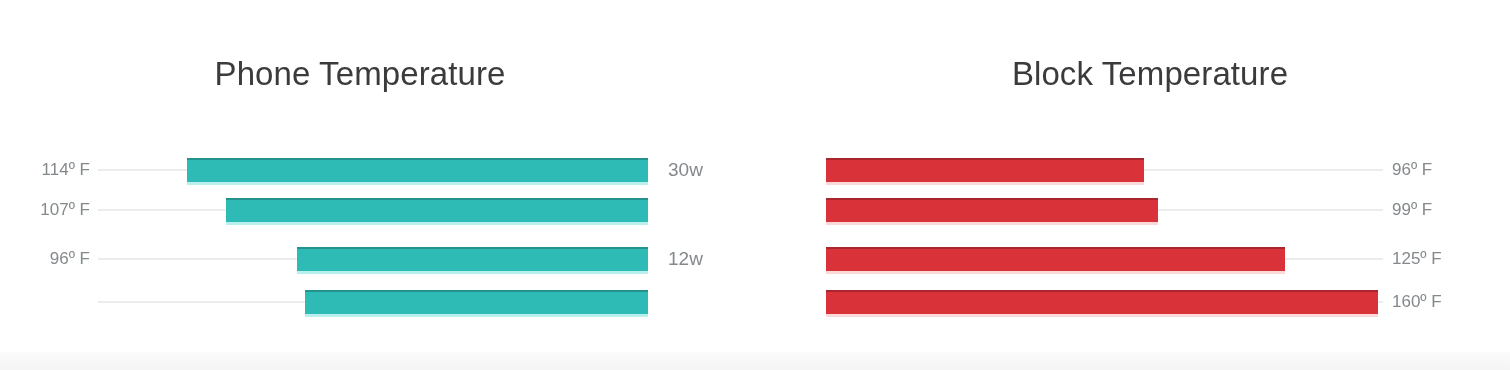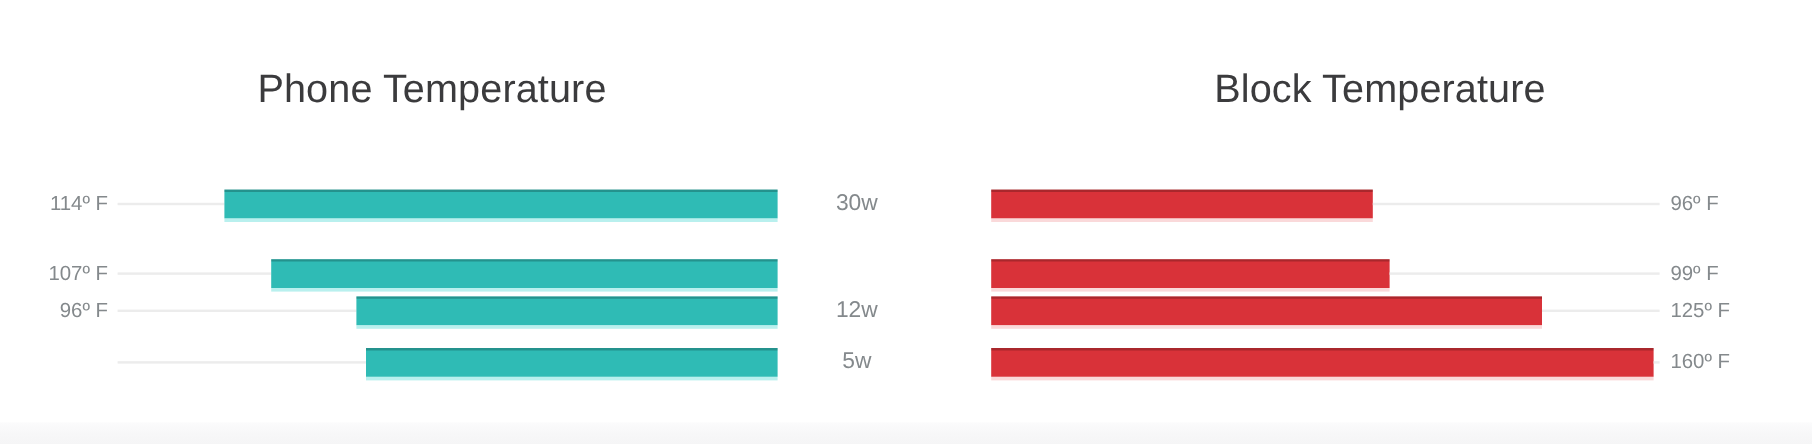--- a/index.html
+++ b/index.html
@@ -71,21 +71,20 @@
 
   
   .cat-label {
     position: absolute;
     left: 668px;
     width: 92px;
     top: -1px;
     font-size: 19px;
     color: #84898c;
     line-height: 26px;
-    text-align: center;
     white-space: nowrap;
   }
 
   
   .rule {
     position: absolute;
     top: 11px;
     height: 2px;
     background: #ececec;
   }
@@ -132,21 +131,21 @@
     <div class="rule" style="left:98px; width:89px;"></div>
     <div class="bar teal" style="left:187px; width:461px;"></div>
 
     <div class="cat-label">30w</div>
 
     <div class="bar red" style="left:826px; width:318px;"></div>
     <div class="rule" style="left:1144px; width:239px;"></div>
     <div class="val-label right">96º F</div>
   </div>
 
-  <div class="row" style="top:216px;">
+  <div class="row" style="top:198px;">
     <div class="val-label left">107º F</div>
     <div class="rule" style="left:98px; width:128px;"></div>
     <div class="bar teal" style="left:226px; width:422px;"></div>
 
 
     <div class="bar red" style="left:826px; width:332px;"></div>
     <div class="rule" style="left:1158px; width:225px;"></div>
     <div class="val-label right">99º F</div>
   </div>
 
@@ -159,21 +158,20 @@
 
     <div class="bar red" style="left:826px; width:459px;"></div>
     <div class="rule" style="left:1285px; width:98px;"></div>
     <div class="val-label right">125º F</div>
   </div>
 
   <div class="row" style="top:290px;">
     <div class="rule" style="left:98px; width:207px;"></div>
     <div class="bar teal" style="left:305px; width:343px;"></div>
 
-    <div class="cat-label">5w</div>
 
     <div class="bar red" style="left:826px; width:552px;"></div>
     <div class="rule" style="left:1378px; width:5px;"></div>
     <div class="val-label right">160º F</div>
   </div>
 
   <div class="bottom-strip"></div>
 
 </div>
 

